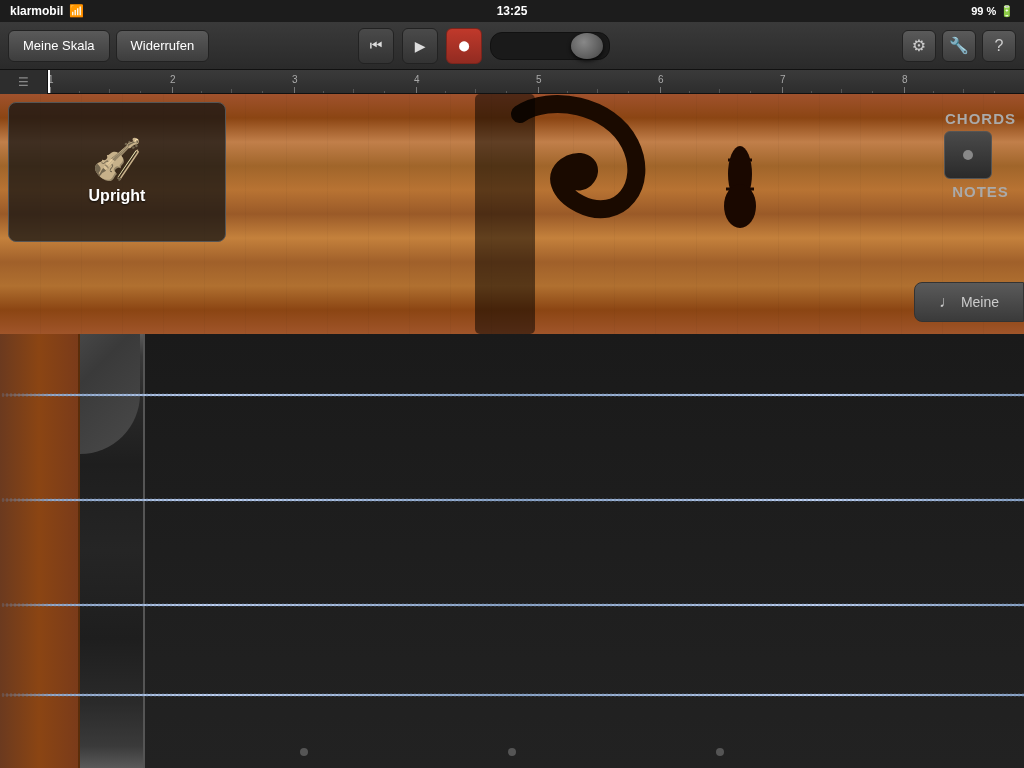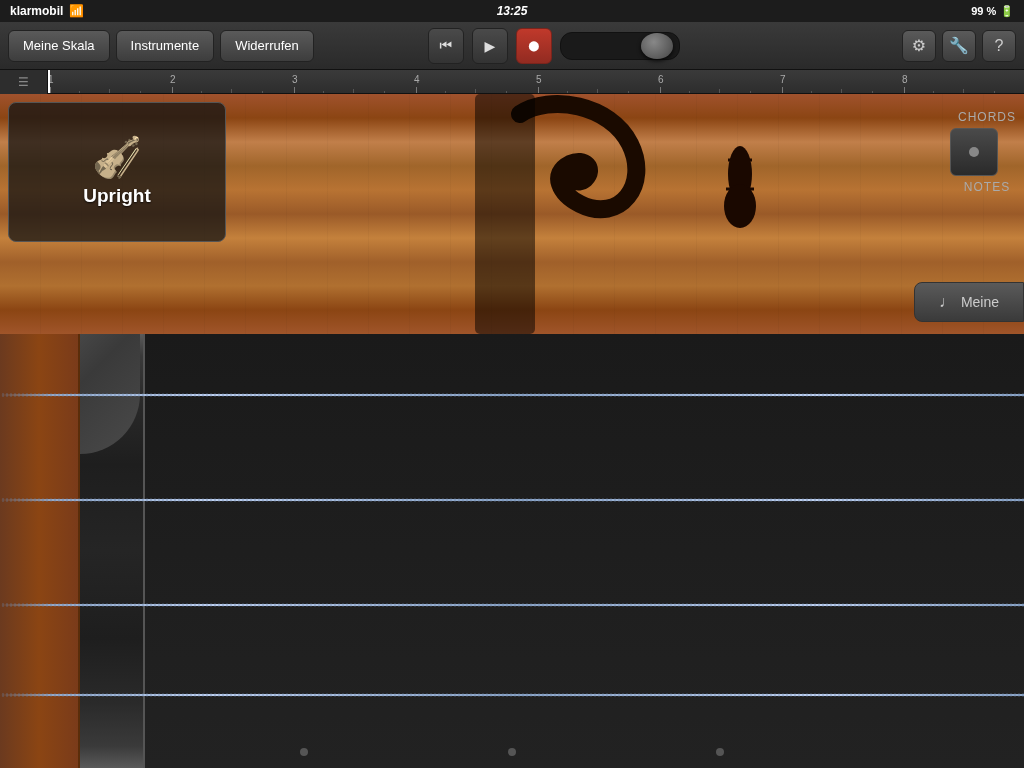--- a/index.html
+++ b/index.html
@@ -7,21 +7,21 @@
 
     
     #status-bar {
       width: 100%; height: 22px;
       background: #1c1c1c;
       display: flex; align-items: center; justify-content: space-between;
       padding: 0 10px;
       color: #fff; font-size: 12px; font-weight: 600;
     }
     #status-bar .left { display: flex; align-items: center; gap: 6px; }
-    #status-bar .center { position: absolute; left: 50%; transform: translateX(-50%); font-style: italic; }
+    #status-bar .center { position: absolute; left: 50%; transform: translateX(-50%); }
     #status-bar .right { display: flex; align-items: center; gap: 4px; font-size: 11px; }
 
     
     #toolbar {
       width: 100%; height: 48px;
       background: linear-gradient(180deg, #3a3a3a 0%, #2a2a2a 100%);
       border-bottom: 1px solid #111;
       display: flex; align-items: center; padding: 0 8px; gap: 6px;
     }
     .toolbar-btn {
@@ -173,33 +173,33 @@
       border-radius: 8px;
       display: flex; flex-direction: column;
       align-items: center; justify-content: center;
       cursor: pointer;
     }
     .track-instrument-icon {
       font-size: 40px; line-height: 1;
       filter: sepia(1);
     }
     .track-name {
-      color: #fff; font-size: 19px; font-weight: 600;
+      color: #fff; font-size: 16px; font-weight: 600;
       margin-top: 8px;
       text-shadow: 0 1px 2px rgba(0,0,0,0.8);
     }
 
     
     #chords-notes-panel {
       position: absolute;
       top: 16px; right: 8px;
       display: flex; flex-direction: column; align-items: center; gap: 4px;
     }
     .panel-label {
-      color: #aaa; font-size: 12px; font-weight: 400; letter-spacing: 1px;
+      color: #aaa; font-size: 15px; font-weight: 700; letter-spacing: 1px;
       text-transform: uppercase;
       padding-left: 25px;
     }
     .panel-button {
       width: 48px; height: 48px;
       background: linear-gradient(180deg, #4a4a4a 0%, #2a2a2a 100%);
       border: 1px solid #555;
       border-radius: 6px;
       display: flex; align-items: center; justify-content: center;
       cursor: pointer;
@@ -317,21 +317,20 @@
   </div>
   <div class="center">13:25</div>
   <div class="right">
     <span>99 %</span>
     <span>🔋</span>
   </div>
 </div>
 
 <div id="toolbar">
   <button class="toolbar-btn">Meine Skala</button>
-  <button class="toolbar-btn">Instrumente</button>
   <button class="toolbar-btn">Widerrufen</button>
 
   <div class="transport-group">
     <div class="transport-btn">
       <span>⏮</span>
     </div>
     <div class="transport-btn">
       <span>▶</span>
     </div>
     <div class="record-btn">

